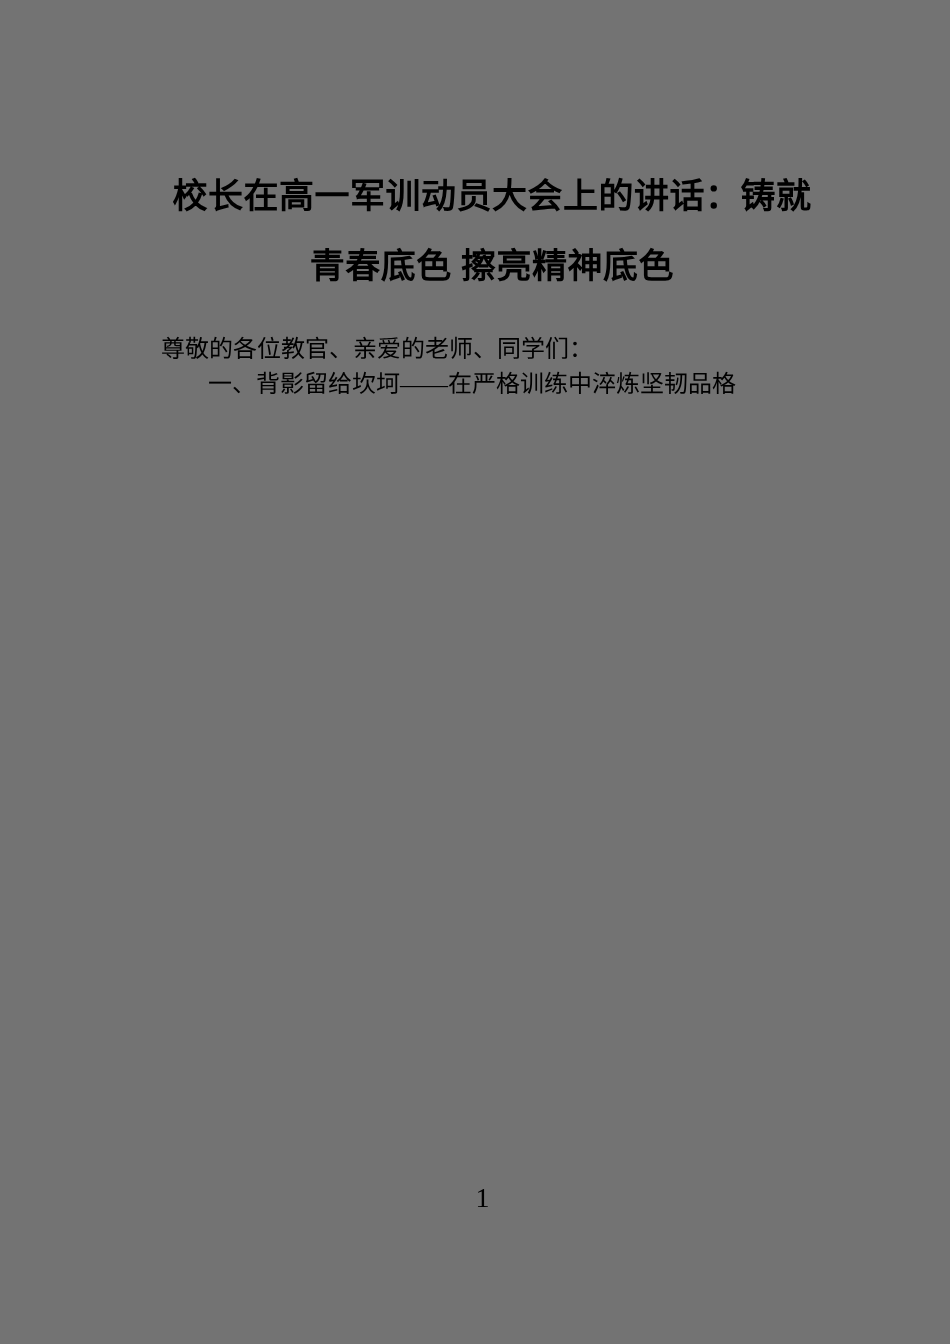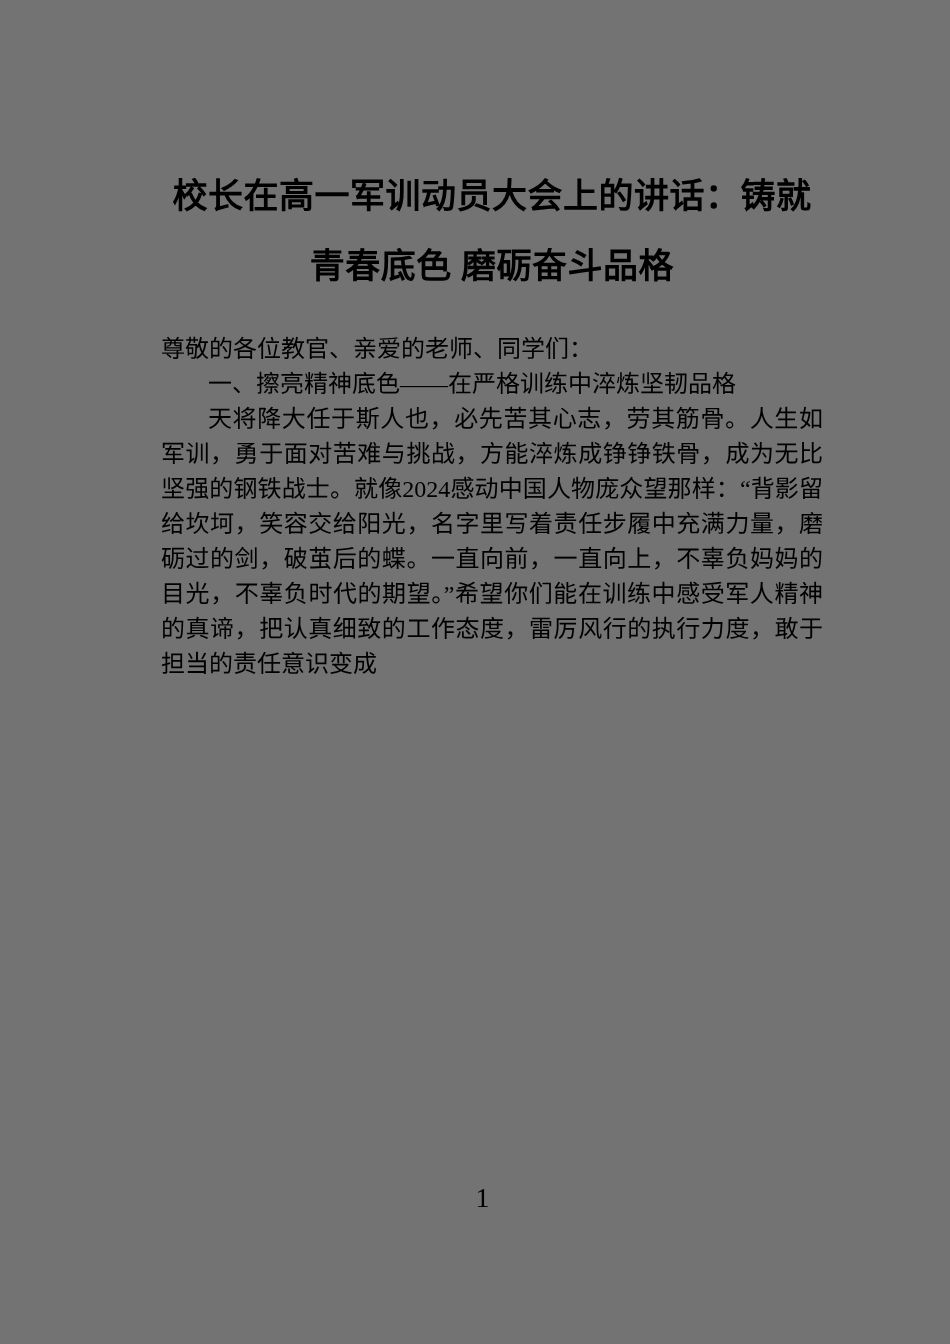--- a/index.html
+++ b/index.html
@@ -54,24 +54,23 @@
     line-height: 30px;
   }
 </style>
 </head>
 <body>
 
 <div class="page">
 
   <h1 class="doc-title">
     <span class="title-line">校长在高一军训动员大会上的讲话：铸就</span>
-    <span class="title-line">青春底色 磨砺奋斗品格</span>
+    <span class="title-line">青春底色 擦亮精神底色</span>
   </h1>
 
   <div class="doc-body">
     <p class="no-indent">尊敬的各位教官、亲爱的老师、同学们：</p>
-    <p>一、擦亮精神底色——在严格训练中淬炼坚韧品格</p>
-    <p>天将降大任于斯人也，必先苦其心志，劳其筋骨。人生如军训，勇于面对苦难与挑战，方能淬炼成铮铮铁骨，成为无比坚强的钢铁战士。就像2024感动中国人物庞众望那样：“背影留给坎坷，笑容交给阳光，名字里写着责任步履中充满力量，磨砺过的剑，破茧后的蝶。一直向前，一直向上，不辜负妈妈的目光，不辜负时代的期望。”希望你们能在训练中感受军人精神的真谛，把认真细致的工作态度，雷厉风行的执行力度，敢于担当的责任意识变成</p>
+    <p>一、背影留给坎坷——在严格训练中淬炼坚韧品格</p>
   </div>
 
   <div class="page-number">1</div>
 
 </div>
 
 </body></html>

